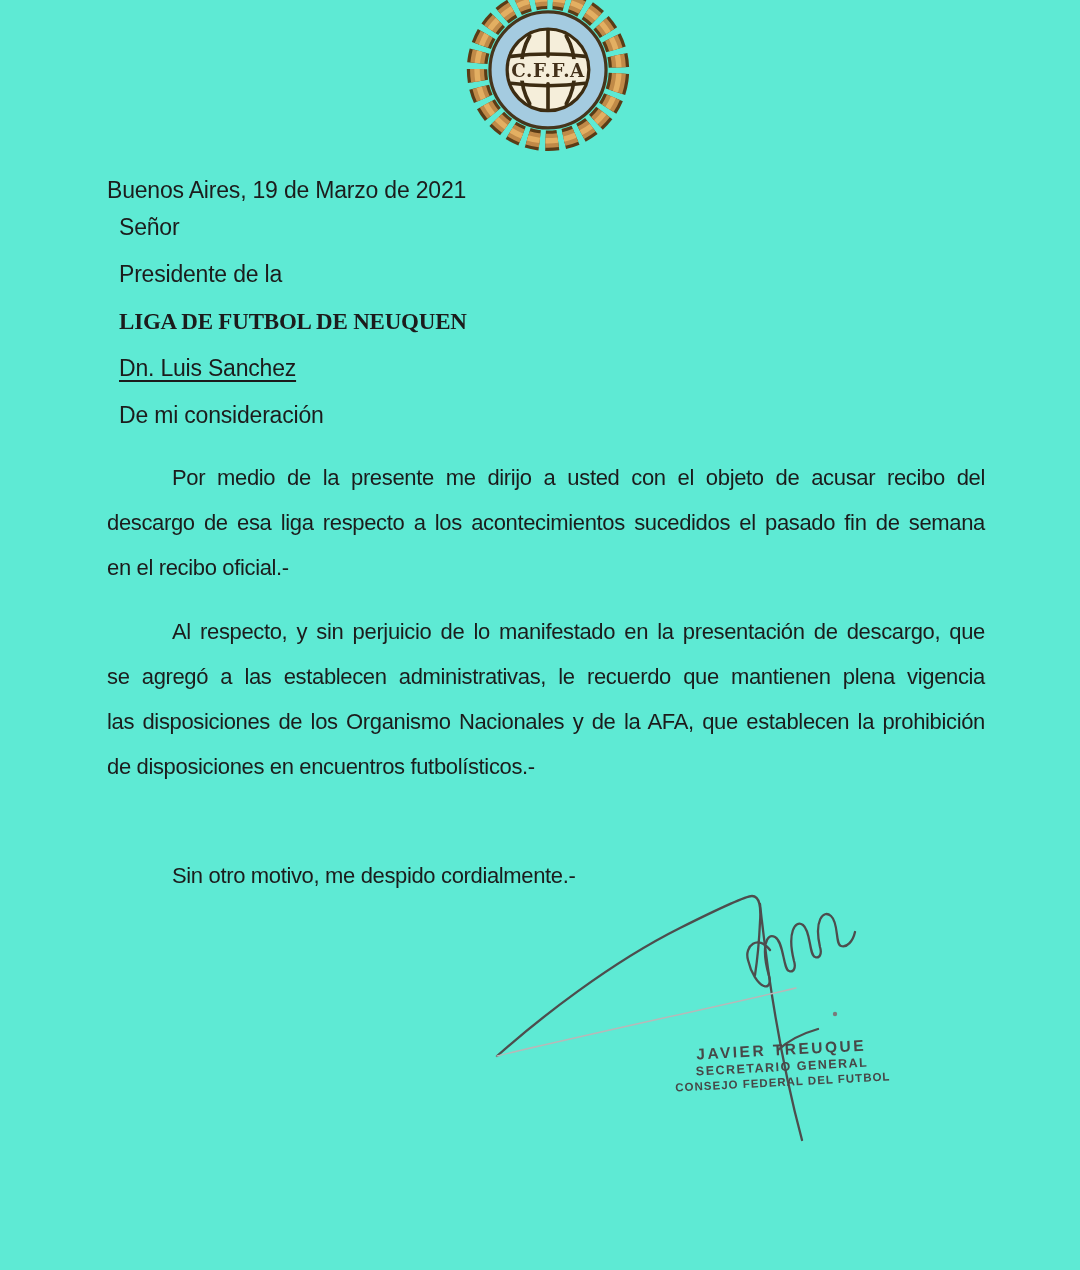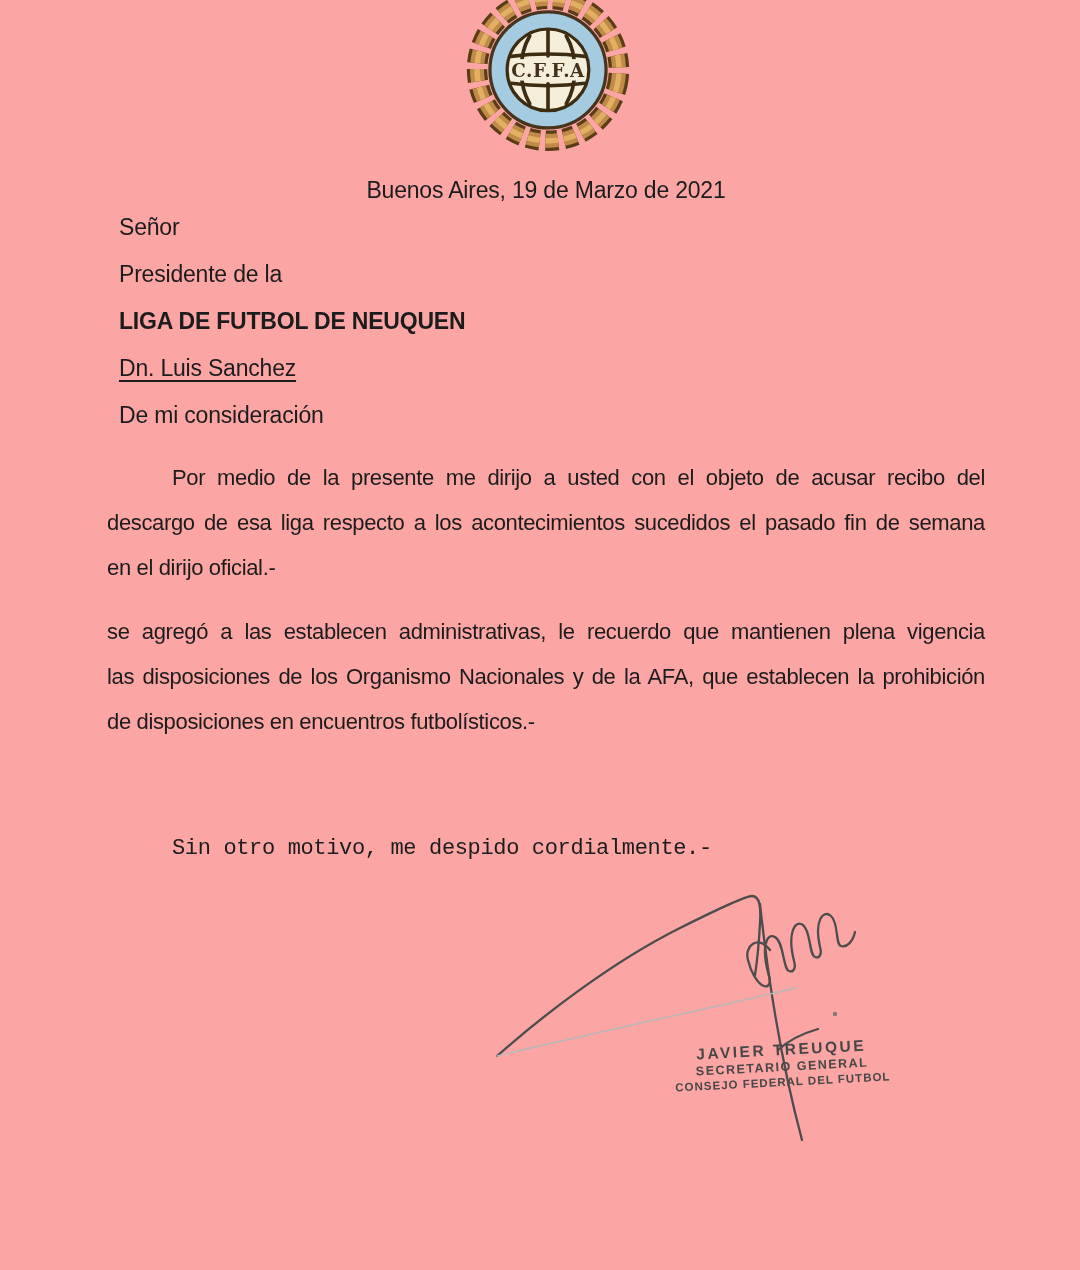--- a/index.html
+++ b/index.html
@@ -1,47 +1,47 @@
 <!DOCTYPE html>
 <html><head>
 <meta charset="utf-8">
 <style>
   html,body{margin:0;padding:0;background:#ffffff;}
   #page{
     position:relative;
     width:1080px;height:1270px;
-    background:#fca5a5;
+    background:#5eead4;
     overflow:hidden;
     font-family:"Liberation Sans",sans-serif;
     color:#1c1c1c;
   }
   
   #logo{position:absolute;left:462px;top:-14px;width:172px;height:172px;}
   
   .date-line{
     position:absolute;left:107px;top:168px;width:878px;
     font-size:23px;letter-spacing:-0.2px;line-height:45px;
-    text-align:center;
+    text-align:left;
   }
   
   .recipient{
     position:absolute;left:119px;top:204px;width:878px;
     font-size:23px;letter-spacing:-0.2px;line-height:47px;
   }
   .recipient .r-line{display:block;height:47px;}
-  .r-bold{font-weight:700;}
+  .r-bold{font-weight:700;font-family:Liberation Serif, serif;}
   .r-underline{text-decoration:underline;text-underline-offset:4px;}
   
   .para{
     position:absolute;left:107px;width:878px;
     font-size:22px;letter-spacing:-0.35px;line-height:45px;
   }
   #para1{top:455px;}
   #para2{top:609px;}
-  #closing{top:826px;font-family:Liberation Mono, monospace;}
+  #closing{top:853px;}
   .jline{display:block;height:45px;text-align:justify;text-align-last:justify;white-space:nowrap;}
   .jlast{display:block;height:45px;text-align:left;text-align-last:left;white-space:nowrap;}
   .indent{text-indent:65px;}
   
   #signature{position:absolute;left:440px;top:878px;width:470px;height:280px;}
   .stamp{
     position:absolute;left:642px;top:1040px;width:280px;
     text-align:center;color:#474747;
     transform:rotate(-3deg);
     font-family:"Liberation Sans",sans-serif;
@@ -86,24 +86,25 @@
     <span class="r-line">Señor</span>
     <span class="r-line">Presidente de la</span>
     <span class="r-line r-bold">LIGA DE FUTBOL DE NEUQUEN</span>
     <span class="r-line r-underline">Dn. Luis Sanchez</span>
     <span class="r-line">De mi consideración</span>
   </div>
 
   <div class="para" id="para1">
     <span class="jline indent">Por medio de la presente me dirijo a usted con el objeto de acusar recibo del</span>
     <span class="jline">descargo de esa liga respecto a los acontecimientos sucedidos el pasado fin de semana</span>
-    <span class="jlast">en el dirijo oficial.-</span>
+    <span class="jlast">en el recibo oficial.-</span>
   </div>
 
   <div class="para" id="para2">
+    <span class="jline indent">Al respecto, y sin perjuicio de lo manifestado en la presentación de descargo, que</span>
     <span class="jline">se agregó a las establecen administrativas, le recuerdo que mantienen plena vigencia</span>
     <span class="jline">las disposiciones de los Organismo Nacionales y de la AFA, que establecen la prohibición</span>
     <span class="jlast">de disposiciones en encuentros futbolísticos.-</span>
   </div>
 
   <div class="para" id="closing">
     <span class="jlast indent">Sin otro motivo, me despido cordialmente.-</span>
   </div>
 
   <svg id="signature" viewBox="0 0 470 280">

